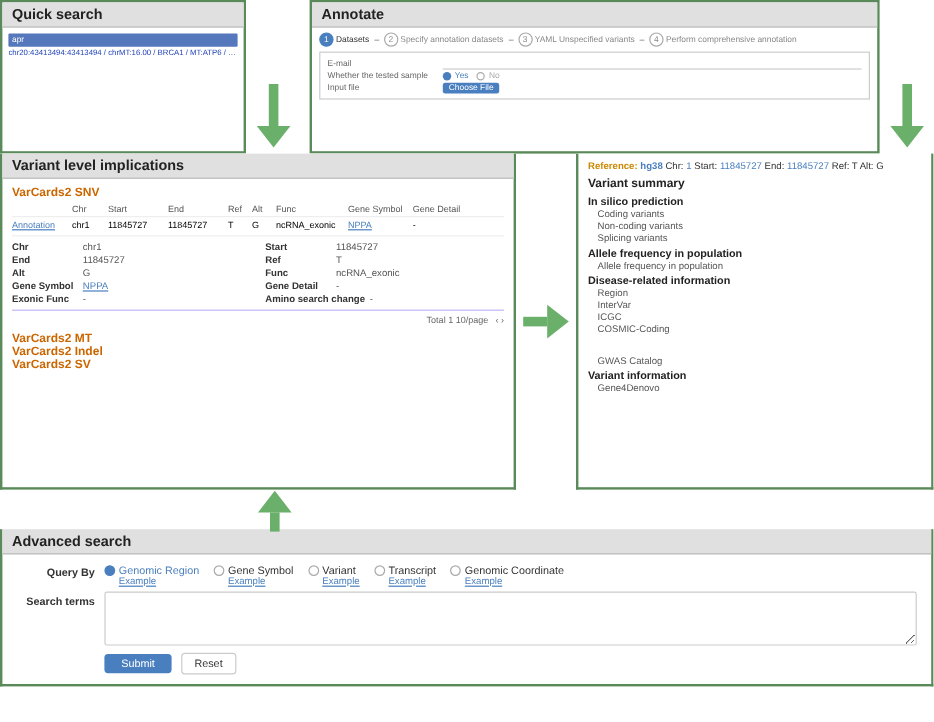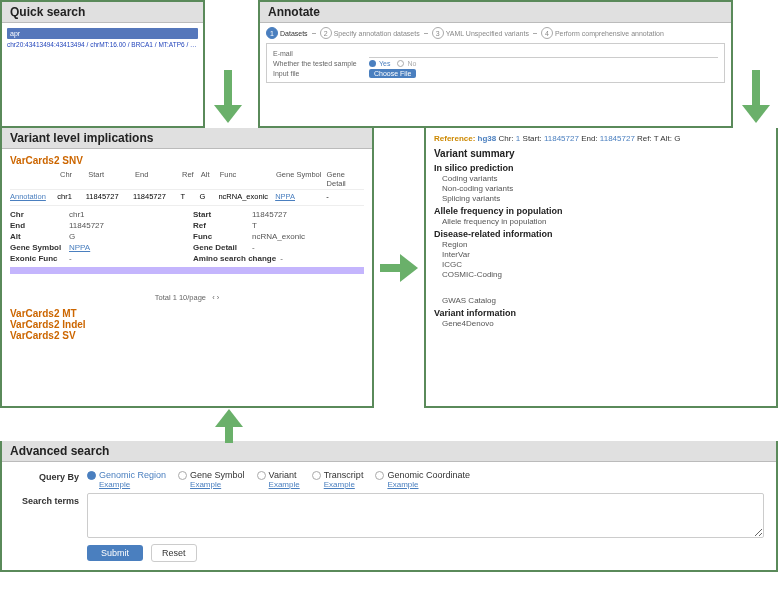--- a/index.html
+++ b/index.html
@@ -83,21 +83,21 @@
 
     <div style="display:flex; flex-direction:column; align-items:center; justify-content:flex-end; width:45px; padding-bottom:5px;">
       <div style="width:8px; height:35px; background:#6ab06a;"></div>
       <div style="width:0; height:0; border-left:14px solid transparent; border-right:14px solid transparent; border-top:18px solid #6ab06a;"></div>
     </div>
 
   </div>
 
   <div style="display:flex; width:778px; min-height:280px; gap:0; margin-top:0;">
 
-    <div style="width:374px; border:2px solid #5a8a5a; border-top:0; background:#fff; flex-shrink:0;">
+    <div style="width:430px; border:2px solid #5a8a5a; border-top:0; background:#fff; flex-shrink:0;">
       <div style="background:#e0e0e0; padding:3px 8px; font-size:12px; font-weight:bold; color:#222; border-bottom:1px solid #bbb;">
         <span>Variant level implications</span>
       </div>
       <div style="padding:6px 8px;">
 
         <div style="color:#cc6600; font-size:10px; font-weight:bold; margin-bottom:4px; cursor:pointer;">
           <span>VarCards2 SNV</span>
         </div>
 
         <div style="display:flex; gap:2px; font-size:7.5px; color:#555; padding-left:50px; margin-bottom:1px; border-bottom:1px solid #eee; padding-bottom:1px;">
@@ -159,21 +159,21 @@
           <div style="display:flex; gap:4px;">
             <span style="font-size:8px; color:#333; font-weight:bold; min-width:55px;">Exonic Func</span>
             <span style="font-size:8px; color:#555;">-</span>
           </div>
           <div style="display:flex; gap:4px;">
             <span style="font-size:8px; color:#333; font-weight:bold; min-width:55px;">Amino search change</span>
             <span style="font-size:8px; color:#555;">-</span>
           </div>
         </div>
 
-        <div style="font-size:7.5px; color:#666; text-align:center; border-top:7px solid #c4b5fd; padding-top:19px;">
+        <div style="font-size:7.5px; color:#666; text-align:right; border-top:1px solid #c4b5fd; padding-top:3px;">
           <span>Total 1    10/page</span>
           <span style="margin-left:4px;">‹ ›</span>
         </div>
 
         <div style="color:#cc6600; font-size:10px; font-weight:bold; margin-top:6px; cursor:pointer;">
           <span>VarCards2 MT</span>
         </div>
         <div style="color:#cc6600; font-size:10px; font-weight:bold; cursor:pointer;">
           <span>VarCards2 Indel</span>
         </div>

